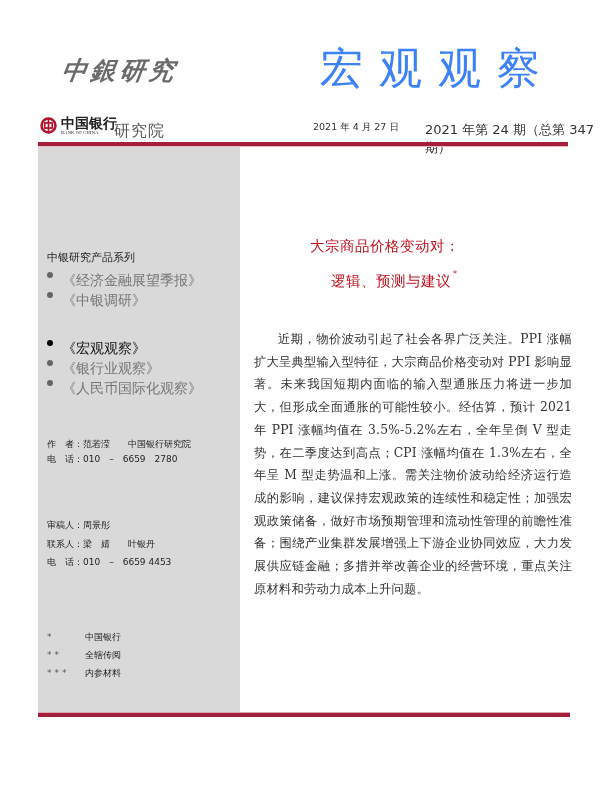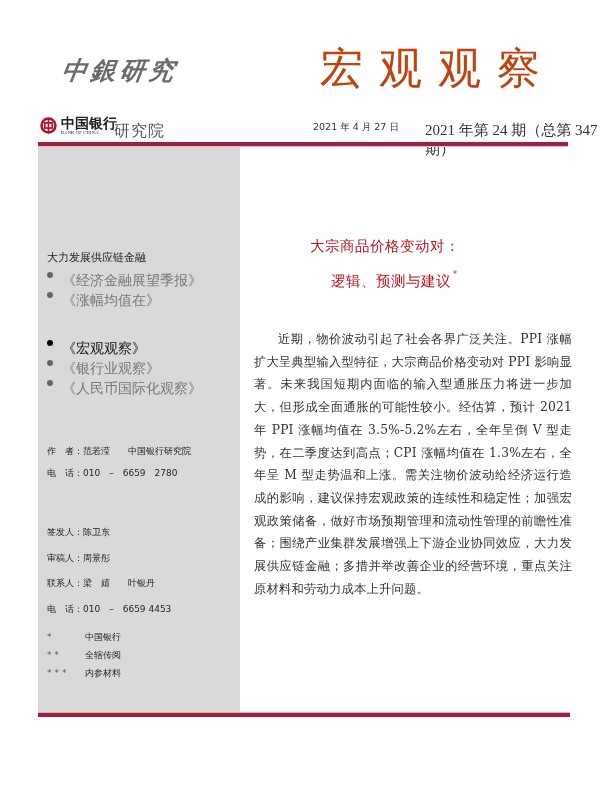--- a/index.html
+++ b/index.html
@@ -3,46 +3,46 @@
   <meta charset="utf-8">
   <style>
     html, body { margin: 0; padding: 0; background: #ffffff; }
     body { width: 612px; height: 792px; position: relative; overflow: hidden;
            font-family: "DejaVu Sans", "Liberation Sans", sans-serif; color: #333; }
     .abs { position: absolute; }
 
     .calligraphy { left: 62px; top: 54px; font-family: "DejaVu Serif", serif; font-size: 25px;
                    color: #6a6a6a; letter-spacing: 4px; font-style: italic; font-weight: bold;
                    transform: skewX(-8deg); }
-    .main-title { left: 320px; top: 40px; font-size: 43px; color: #c2410c; letter-spacing: 16px;
+    .main-title { left: 320px; top: 40px; font-size: 43px; color: #3b82f6; letter-spacing: 16px;
                   font-family: "DejaVu Sans", sans-serif; }
 
     .logo { left: 40px; top: 116px; display: flex; align-items: center; }
     .logo-mark { width: 17px; height: 17px; }
     .logo-text { margin-left: 4px; display: flex; flex-direction: column; line-height: 1; }
     .logo-cn { font-family: "DejaVu Serif", serif; font-weight: bold; font-size: 14px; color: #222; letter-spacing: 0px; }
     .logo-en { font-family: "Liberation Serif", serif; font-size: 4.5px; color: #222; margin-top: 1px; letter-spacing: 0.2px; }
     .institute { left: 114px; top: 121px; font-size: 16px; color: #555; letter-spacing: 1px; }
 
     .date { left: 313px; top: 121px; font-size: 9.5px; color: #333; }
-    .issue { left: 425px; top: 121px; font-size: 15px; color: #333; font-family: Liberation Serif, serif; }
+    .issue { left: 425px; top: 121px; font-size: 13px; color: #333; }
 
     .header-rule { left: 38px; top: 142px; width: 530px; height: 4px; background: #a31f3c;
                    border-bottom: 1px solid #e8b9c3; }
 
     .sidebar { left: 38px; top: 147px; width: 202px; height: 565px; background: #d9d9d9; }
     .series-title { left: 47px; top: 250px; font-size: 11px; color: #222; }
     .series-list { left: 47px; top: 272px; margin: 0; padding: 0; list-style: none; }
     .series-list li { display: flex; height: 20px; font-size: 14px; color: #777; }
     .series-list li .dot { width: 6px; height: 6px; border-radius: 50%; background: #666; margin-right: 9px; }
     .series-list li.active { color: #111; margin-top: 28px; }
     .series-list li.active .dot { background: #000; }
 
     .info { font-size: 9px; color: #222; line-height: 15px; }
-    .info-row { display: flex; white-space: pre; margin-top: 7px; }
+    .info-row { display: flex; white-space: pre; }
     .author-block { left: 47px; top: 437px; }
     .contact-block { left: 47px; top: 516px; line-height: 18.5px; }
     .legend-block { left: 47px; top: 628px; line-height: 18px; font-size: 9px; color: #222; }
     .legend-row { display: flex; }
     .legend-stars { width: 38px; color: #555; letter-spacing: 3px; }
 
     .footer-rule { left: 38px; top: 712px; width: 532px; height: 4px; background: #a31f3c;
                    border-top: 1px solid #e0a9b6; }
 
     .article-title1 { left: 310px; top: 237px; font-size: 14.5px; color: #c00f1d; letter-spacing: 0.5px; }
@@ -69,29 +69,29 @@
     <span class="logo-cn">中国银行</span>
     <span class="logo-en">BANK OF CHINA</span>
   </div>
 </div>
 <div class="abs institute">研究院</div>
 <div class="abs date">2021 年 4 月 27 日</div>
 <div class="abs issue">2021 年第 24 期（总第 347 期）</div>
 <div class="abs header-rule"></div>
 
 <div class="abs sidebar"></div>
-<div class="abs series-title">大力发展供应链金融</div>
+<div class="abs series-title">中银研究产品系列</div>
 <ul class="abs series-list">
   <li>
       <span class="dot"></span>
       <span>《经济金融展望季报》</span>
     </li>
   <li>
       <span class="dot"></span>
-      <span>《涨幅均值在》</span>
+      <span>《中银调研》</span>
     </li>
   <li class="active">
       <span class="dot"></span>
       <span>《宏观观察》</span>
     </li>
   <li>
       <span class="dot"></span>
       <span>《银行业观察》</span>
     </li>
   <li>
@@ -107,24 +107,20 @@
     <span style="width:18px"></span>
     <span>中国银行研究院</span>
   </div>
   <div class="info-row">
     <span>电　话：</span>
     <span>010　–　6659　2780</span>
   </div>
 </div>
 
 <div class="abs info contact-block">
-  <div class="info-row">
-    <span>签发人：</span>
-    <span>陈卫东</span>
-  </div>
   <div class="info-row">
     <span>审稿人：</span>
     <span>周景彤</span>
   </div>
   <div class="info-row">
     <span>联系人：</span>
     <span>梁　婧　　叶银丹</span>
   </div>
   <div class="info-row">
     <span>电　话：</span>

